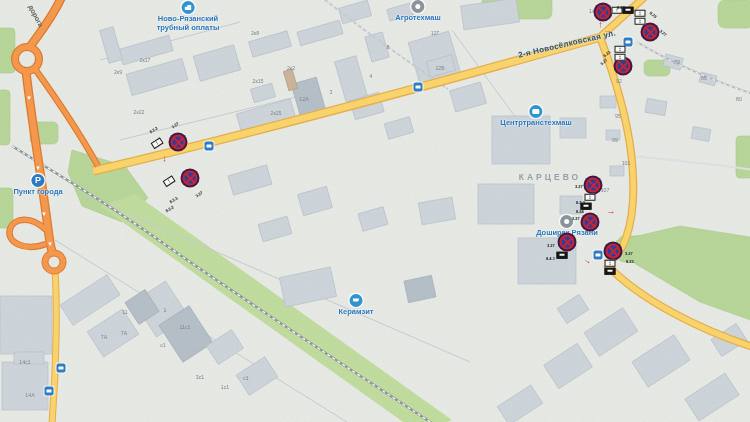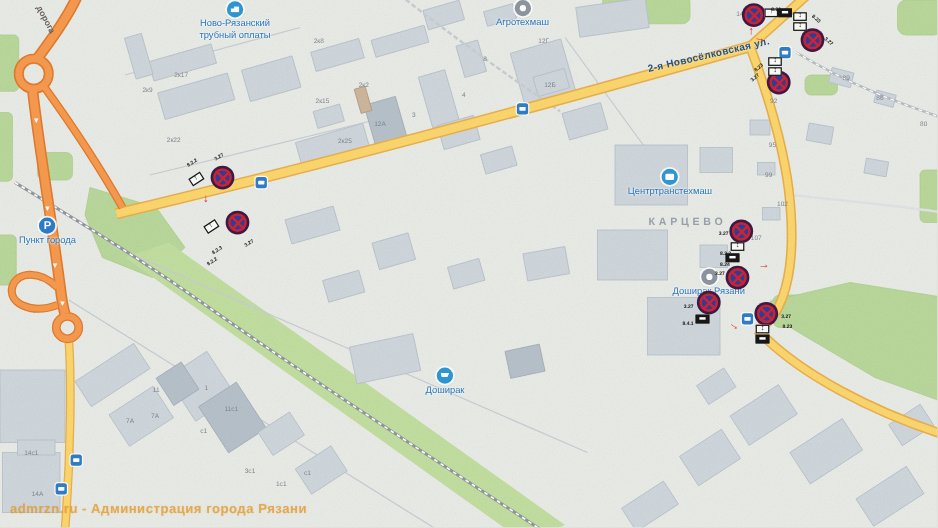--- a/index.html
+++ b/index.html
@@ -23,21 +23,21 @@
   .poi-icon{position:relative;margin:0 auto;width:13px;height:13px;border-radius:50%;
     box-shadow:0 0 0 1.5px rgba(255,255,255,.9),0 1px 2px rgba(40,40,40,.3);
     display:flex;align-items:center;justify-content:center;}
   .ic-blue{background:#2f97d4;} .ic-gray{background:#8d969e;} .ic-p{background:#2b7cc9;}
   .poi-icon .g{display:block;}
   .g-factory{width:7px;height:5px;background:#fff;clip-path:polygon(0 100%,0 35%,40% 35%,40% 0,100% 0,100% 100%);}
   .g-bus{width:7px;height:5px;background:#fff;border-radius:1px;}
   .g-cart{width:7px;height:5px;background:#fff;clip-path:polygon(0 8%,100% 8%,78% 70%,12% 70%);}
   .g-dot{width:5px;height:5px;background:#fff;border-radius:50%;}
   .g-p{color:#fff;font-size:9px;font-weight:bold;line-height:13px;}
-  .poi-label{margin-top:1px;font-size:7.5px;line-height:8.5px;font-weight:normal;color:#2878bf;
+  .poi-label{margin-top:1px;font-size:7.5px;line-height:8.5px;font-weight:bold;color:#2878bf;
     text-shadow:0 0 2px #fff,0 0 2px #fff;white-space:nowrap;}
   
   .bus-stop{position:absolute;width:9px;height:9px;border-radius:2px;background:#2f7ec7;
     box-shadow:0 0 0 1px rgba(255,255,255,.9);transform:translate(-50%,-50%);
     display:flex;align-items:center;justify-content:center;}
   .bus-stop i{display:block;width:5px;height:3.5px;background:#fff;border-radius:.5px;}
   
   .sign{position:absolute;width:15px;height:15px;border-radius:50%;background:#2e3d9e;
     border:2.5px solid #c22737;box-shadow:0 0 0 2px #401846;transform:translate(-50%,-50%);}
   .sign i{position:absolute;left:50%;top:50%;width:13px;height:2px;background:#d1242e;}
@@ -233,42 +233,42 @@
         </div>
       </div>
       <div class="poi" style="left: 418px; top: 0px;">
         <div class="poi-icon ic-gray">
           <div class="g g-dot"></div>
         </div>
         <div class="poi-label">
           <div>Агротехмаш</div>
         </div>
       </div>
-      <div class="poi" style="left: 536px; top: 135px;">
+      <div class="poi" style="left: 536px; top: 105px;">
         <div class="poi-icon ic-blue">
           <div class="g g-bus"></div>
         </div>
         <div class="poi-label">
           <div>Центртранстехмаш</div>
         </div>
       </div>
       <div class="poi" style="left: 567px; top: 215px;">
         <div class="poi-icon ic-gray">
           <div class="g g-dot"></div>
         </div>
         <div class="poi-label">
           <div>Доширак Рязани</div>
         </div>
       </div>
       <div class="poi" style="left: 356px; top: 294px;">
         <div class="poi-icon ic-blue">
           <div class="g g-cart"></div>
         </div>
         <div class="poi-label">
-          <div>Доширак</div>
+          <div>Керамзит</div>
         </div>
       </div>
       <div class="poi" style="left: 38px; top: 174px;">
         <div class="poi-icon ic-p">
           <div class="g g-p">P</div>
         </div>
         <div class="poi-label">
           <div>Пункт города</div>
         </div>
       </div>
@@ -371,21 +371,20 @@
       <div class="rarrow" style="left: 599px; top: 25px; transform: translate(-50%, -50%) rotate(-90deg);">→</div>
       <div class="rarrow" style="left: 608px; top: 30px; transform: translate(-50%, -50%) rotate(10deg);">→</div>
       <div class="rarrow" style="left: 611px; top: 211px; transform: translate(-50%, -50%) rotate(0deg);">→</div>
       <div class="rarrow" style="left: 588px; top: 260px; transform: translate(-50%, -50%) rotate(35deg);">→</div>
       <div class="roadarrow" style="left: 29px; top: 97px;">▾</div>
       <div class="roadarrow" style="left: 38px; top: 167px;">▾</div>
       <div class="roadarrow" style="left: 44px; top: 213px;">▾</div>
       <div class="roadarrow" style="left: 50px; top: 243px;">▾</div>
     </div>
 
-  <div class="watermark">admrzn.ru - Администрация города Рязани</div>
 
   <svg class="grain" width="750" height="422">
     <filter id="grainF">
         <feTurbulence type="fractalNoise" baseFrequency="0.9" numOctaves="2" stitchTiles="stitch"></feTurbulence>
       <feColorMatrix type="saturate" values="0"></feColorMatrix>
       </filter>
     <rect width="750" height="422" filter="url(#grainF)" opacity="0.10"></rect>
   </svg>
 </div>
 

